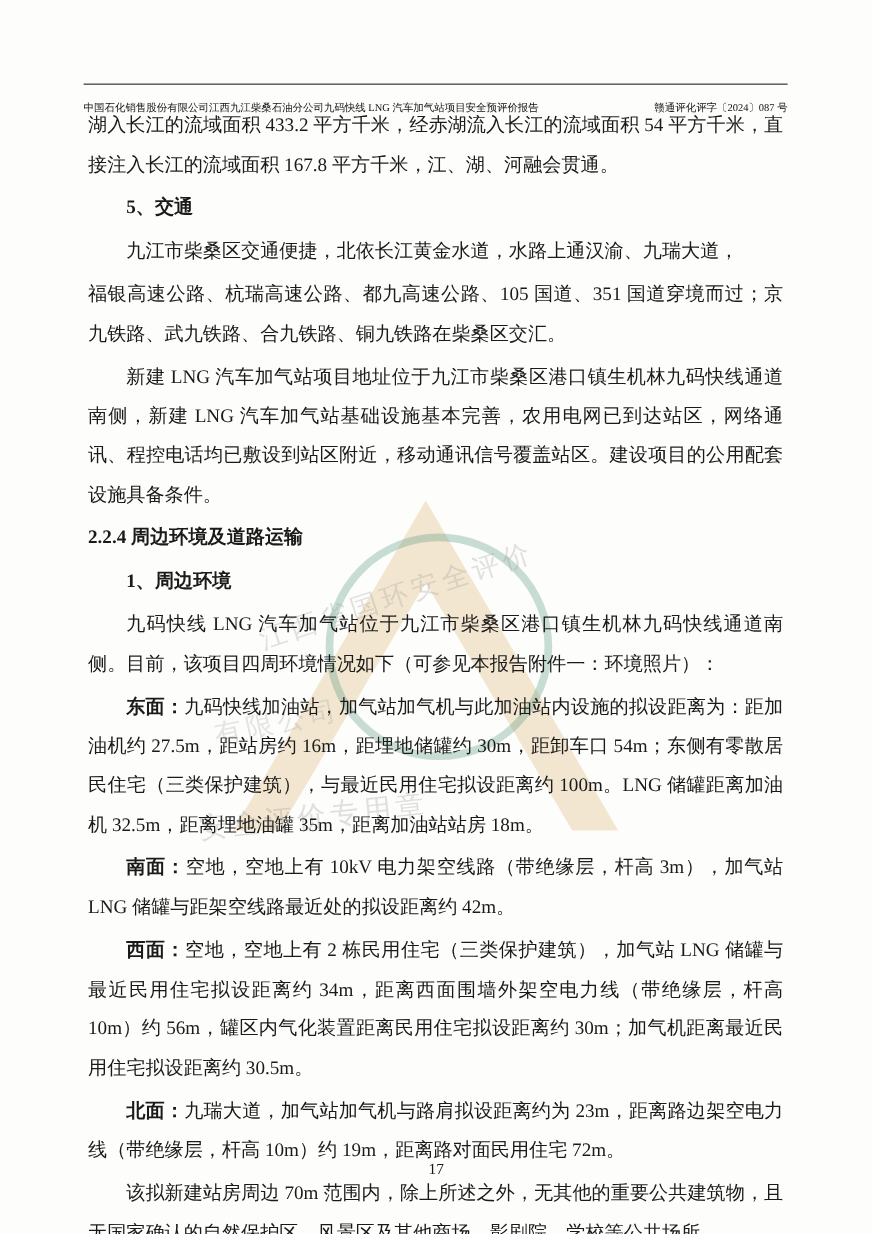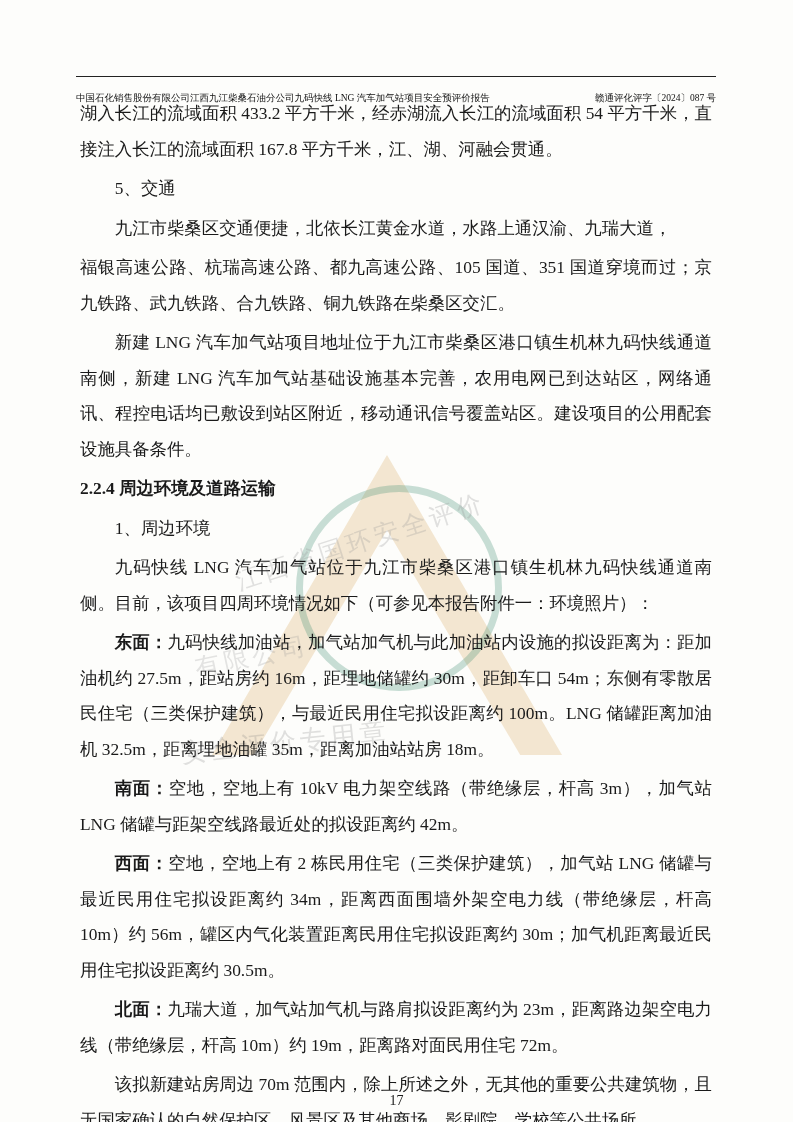--- a/index.html
+++ b/index.html
@@ -125,29 +125,29 @@
   }
   p {
     margin: 4px;
   }
   .indent2 { text-indent: 2em; }
   .heading {
     font-weight: bold;
     margin-top: 1px;
   }
   .sub-heading {
-    font-weight: normal;
+    font-weight: bold;
     text-indent: 2em;
   }
   .b { font-weight: bold; }
   
   .page-number {
     position: absolute;
     left: 0;
-    top: 1093px;
+    top: 1056px;
     width: 793px;
     text-align: center;
     font-size: 14px;
     z-index: 2;
   }
 </style>
 </head>
 <body>
 
 <div class="page">

